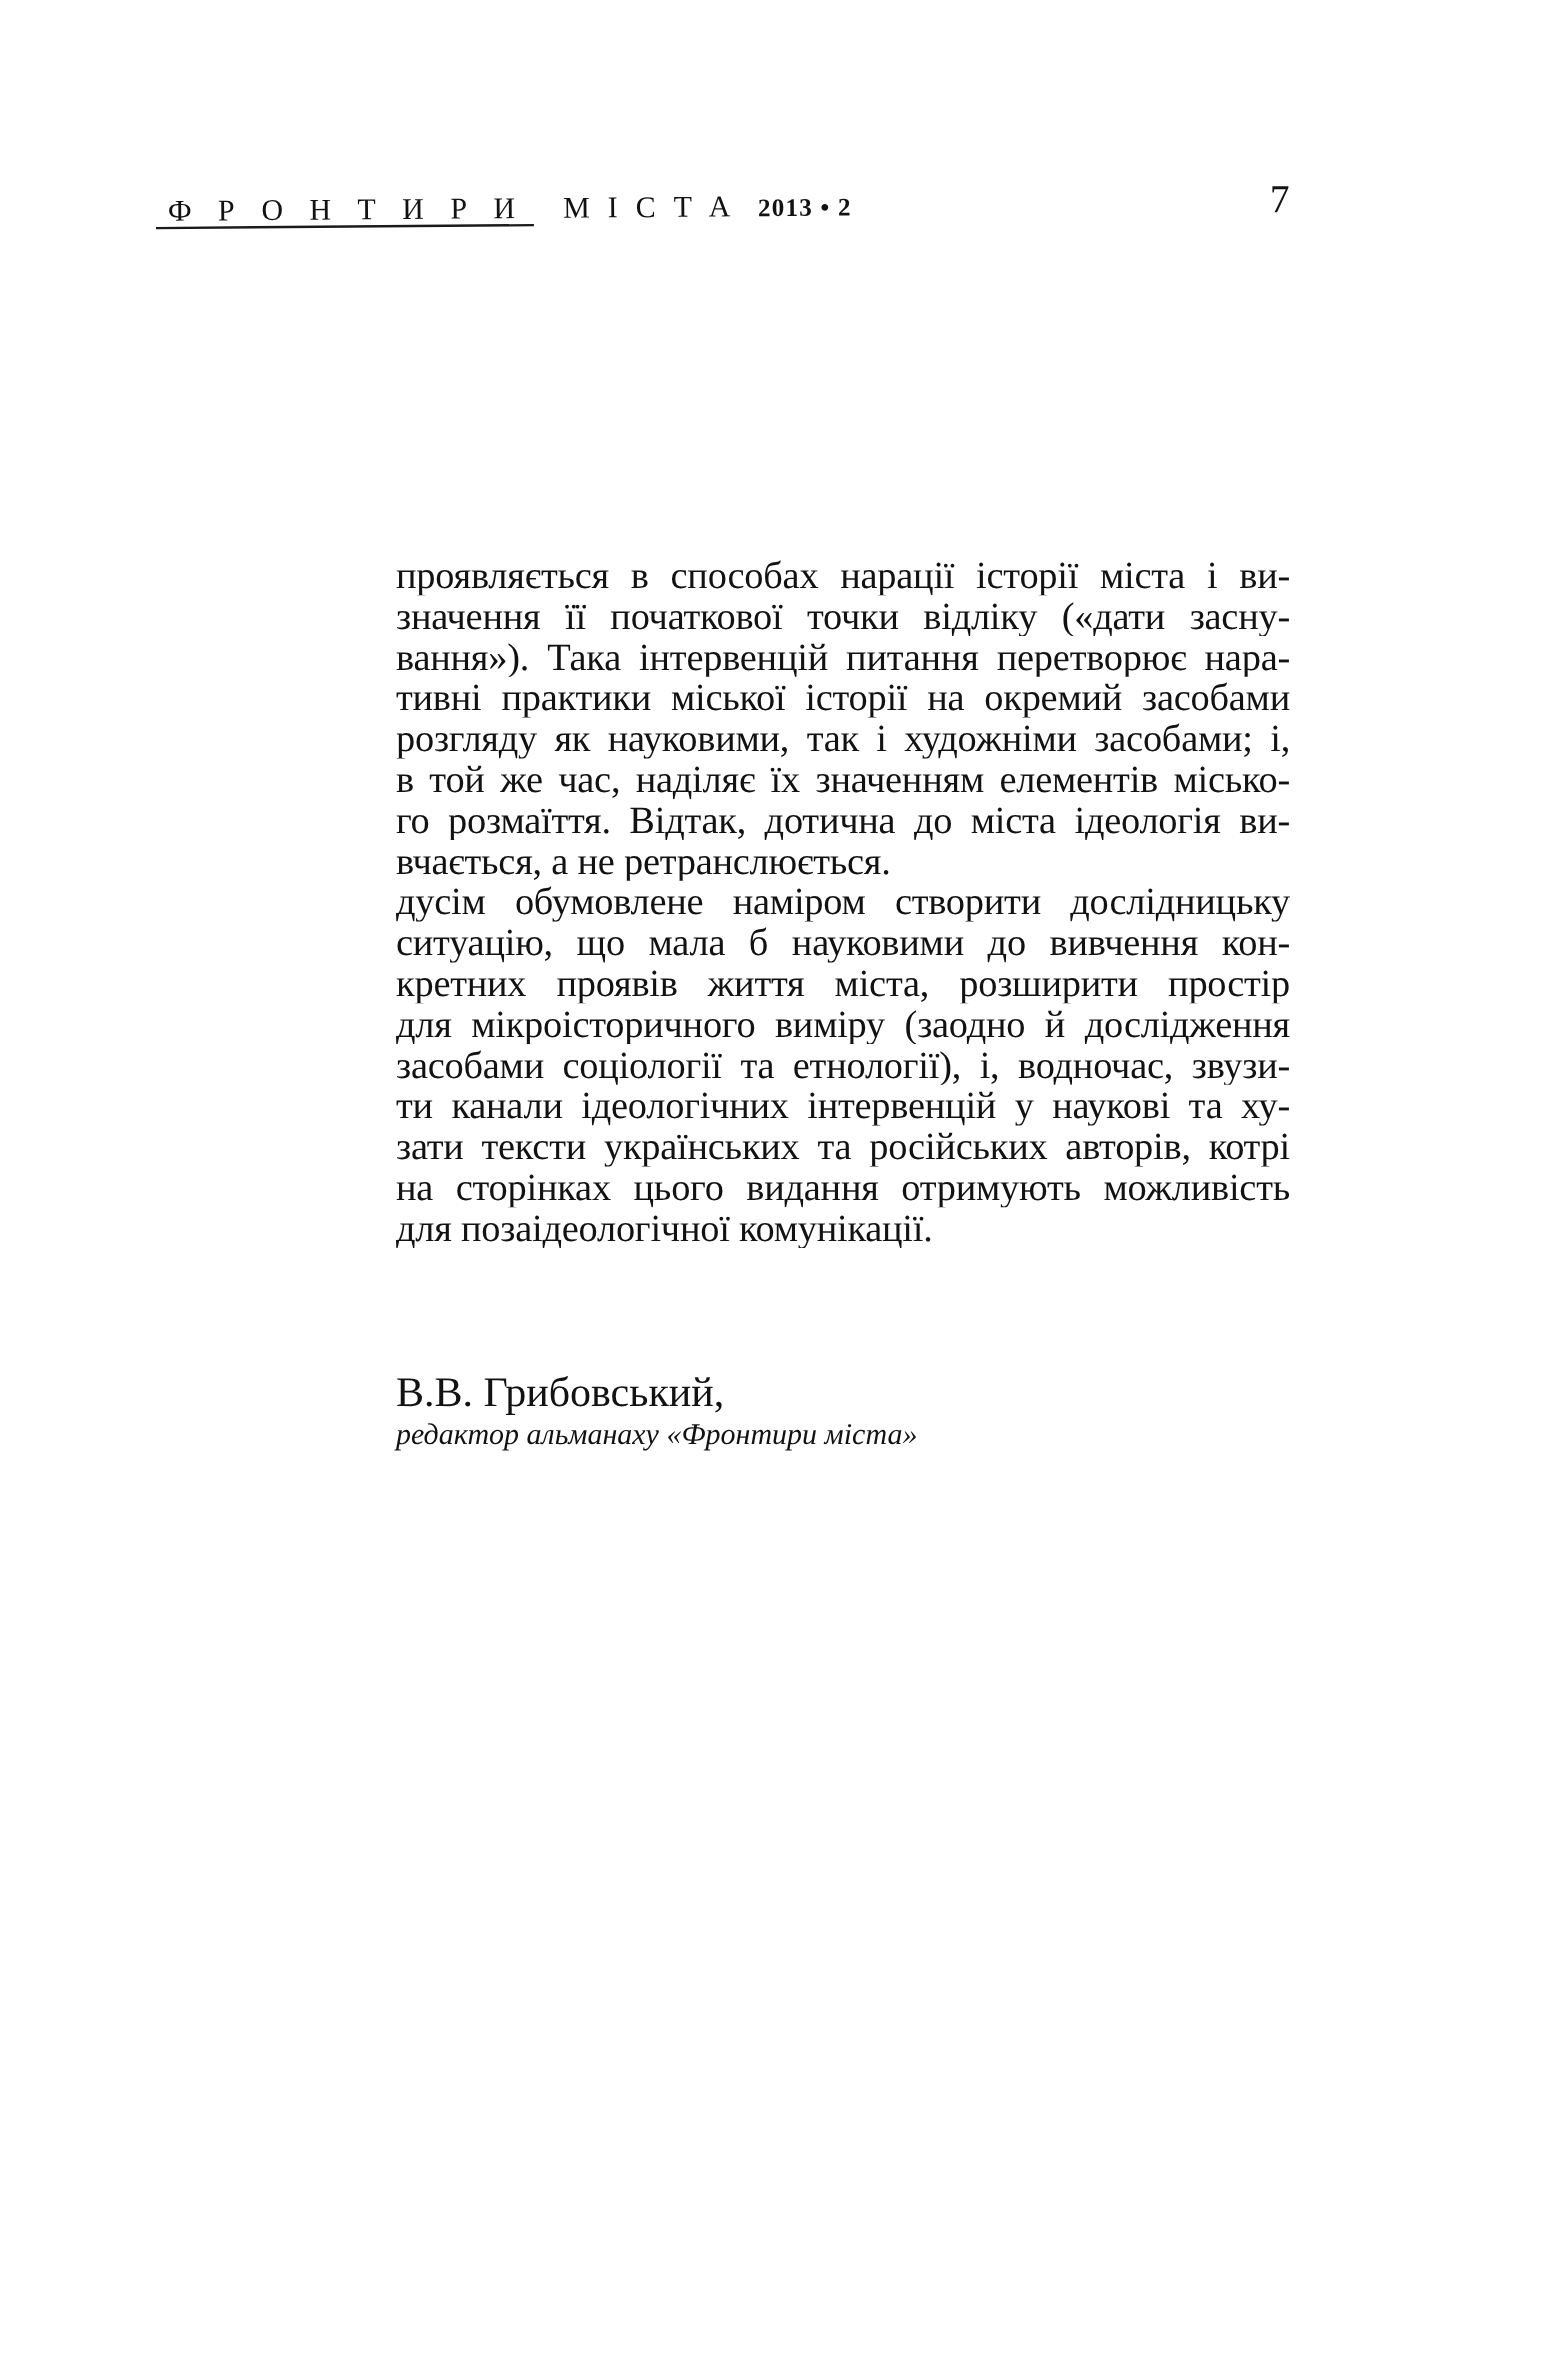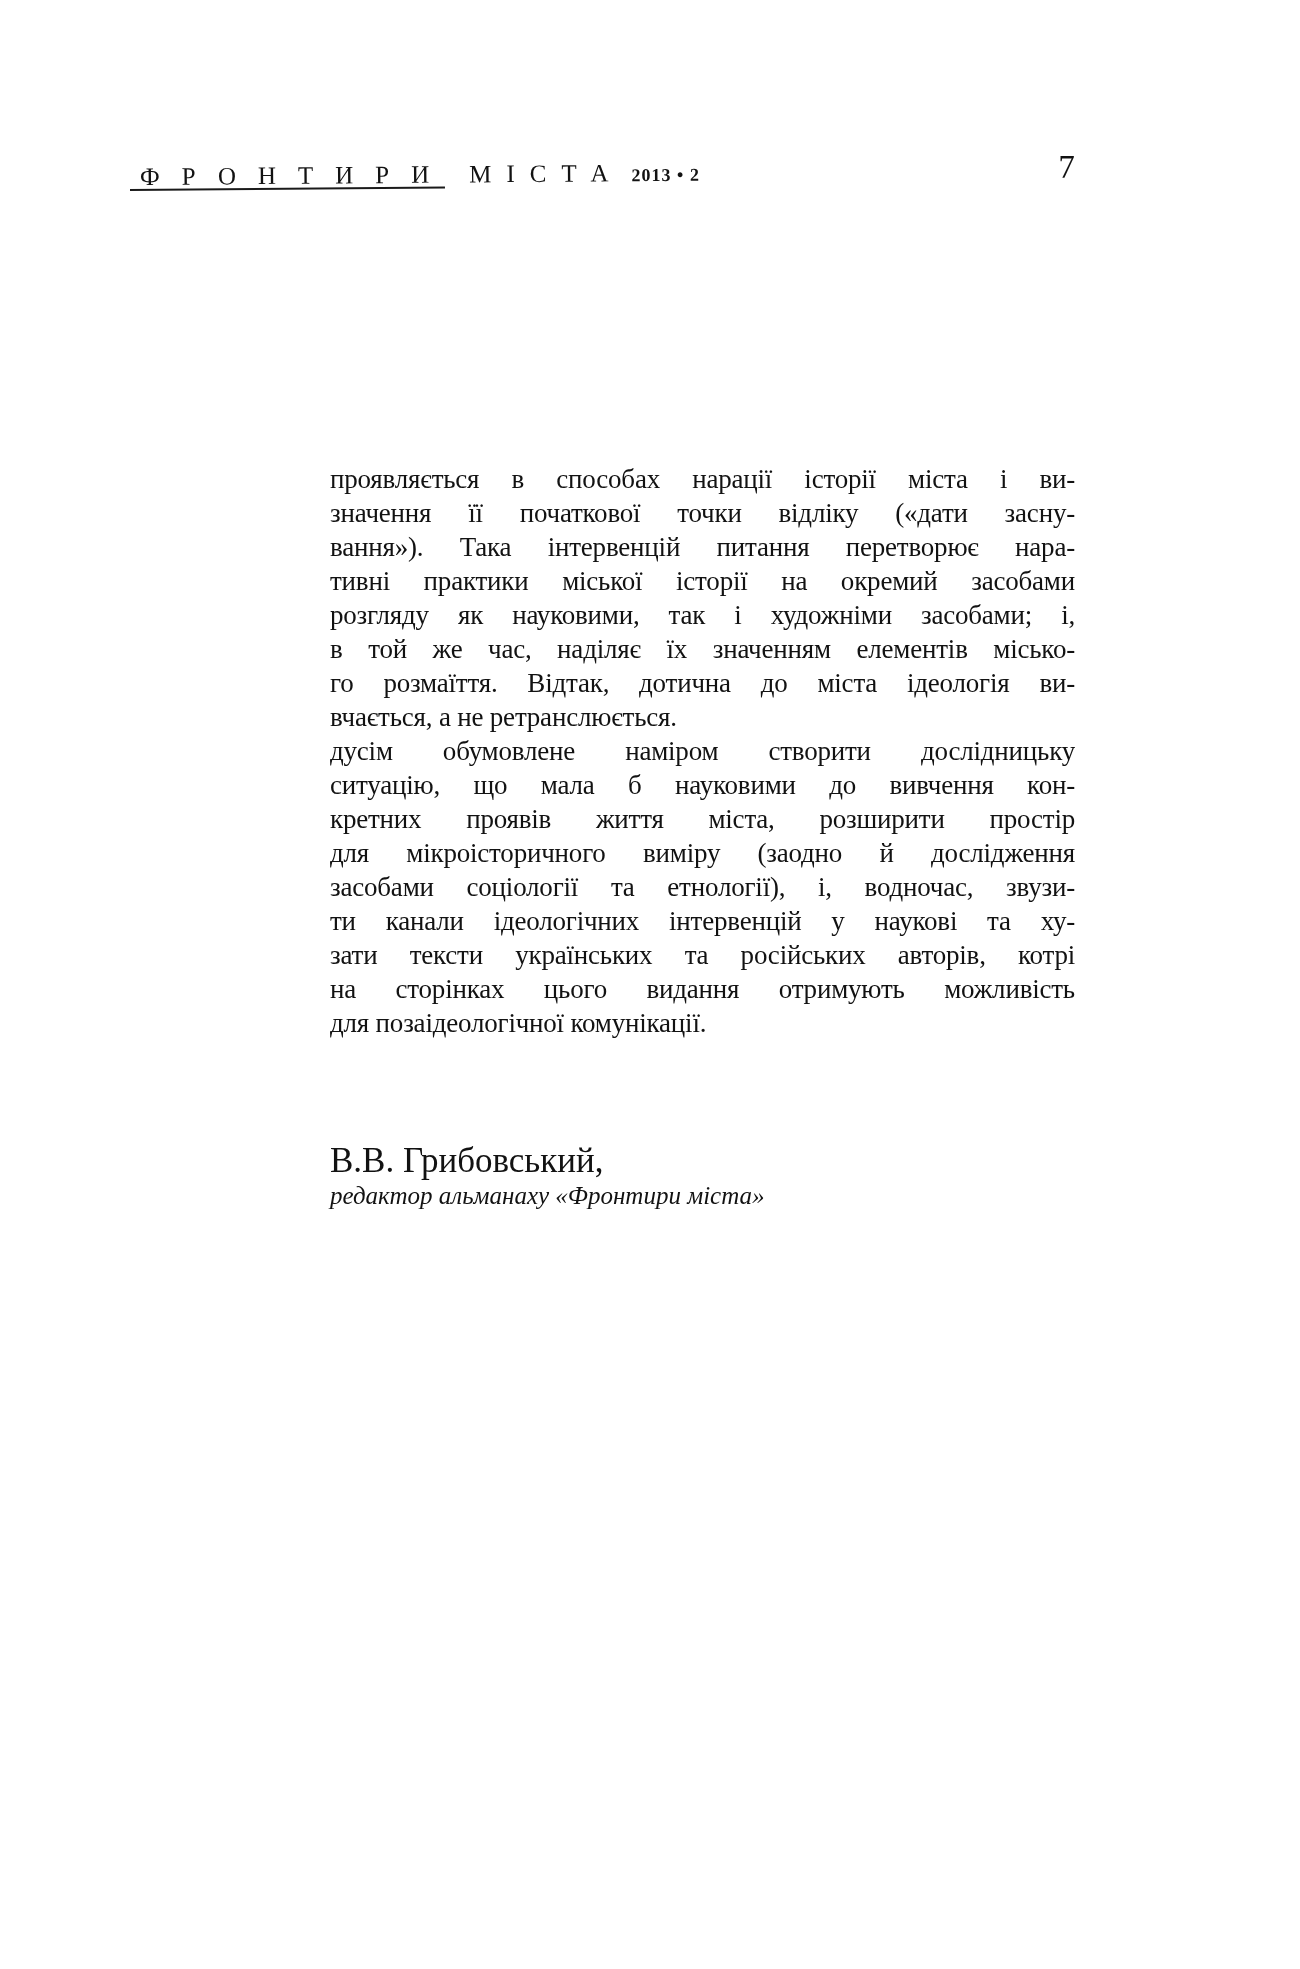--- a/index.html
+++ b/index.html
@@ -44,42 +44,42 @@
     height: 2px;
     background: #1a1a1a;
   }
   .brand2 {
     font-size: 25px;
     letter-spacing: 15px;
     margin-left: 18px;
     white-space: nowrap;
   }
   .issue {
-    font-size: 18px;
+    font-size: 21px;
     font-weight: bold;
     margin-left: 8px;
     white-space: nowrap;
     letter-spacing: 1px;
   }
   .spacer { flex: 1 1 auto; }
   .pageno {
     font-size: 33px;
     line-height: 1;
   }
 
   
   .text-block {
     position: absolute;
     left: 330px;
     top: 462px;
     width: 745px;
   }
   .para { margin: 0; padding: 0; }
   .line {
-    font-size: 27px;
+    font-size: 32px;
     line-height: 34px;
     letter-spacing: -0.2px;
     text-align: justify;
     text-align-last: justify;
     white-space: normal;
     overflow: hidden;
     height: 34px;
   }
   .line.last { text-align-last: left; }
   .line.indent { text-indent: 42px; }

